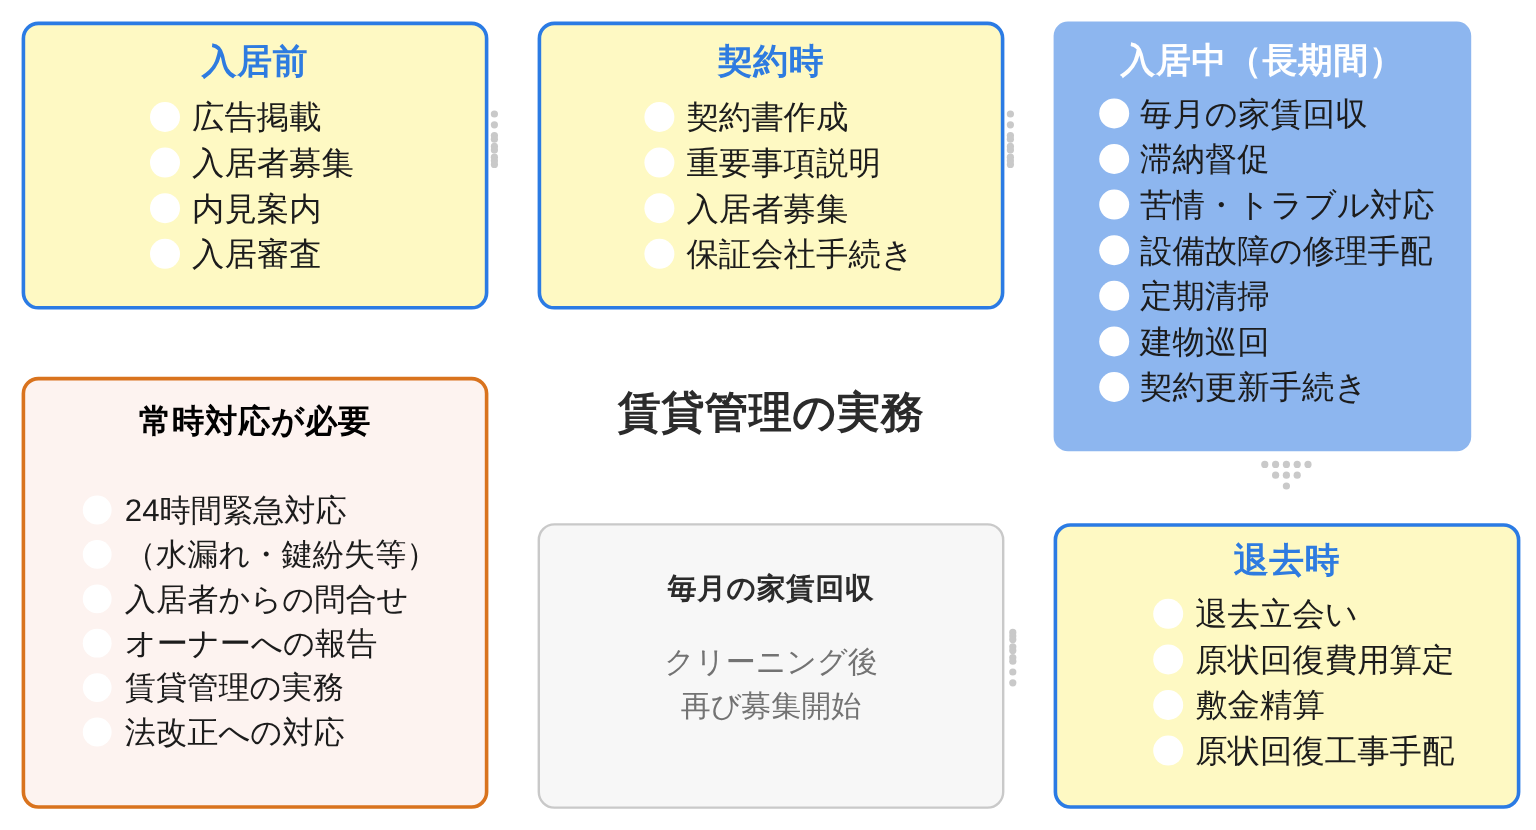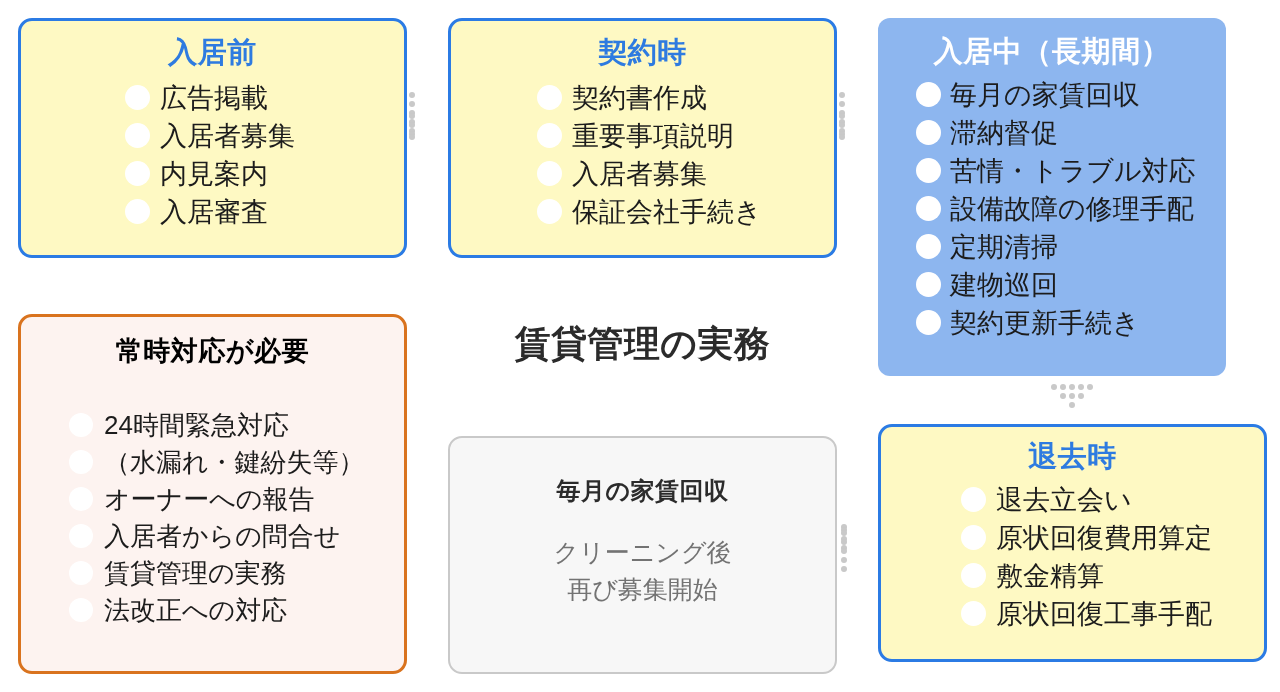--- a/index.html
+++ b/index.html
@@ -110,21 +110,21 @@
   #card-next .card-title { font-size: 24px; margin-top: 40px; }
   #card-next .sub-lines  {
     margin-top: 30px;
     text-align: center;
     font-size: 25px;
     line-height: 1.45;
     color: #737373;
   }
 
   
-  #card-leave { left: 878px; top: 424px; width: 389px; height: 238px; }
+  #card-leave { left: 878px; top: 436px; width: 389px; height: 238px; }
   #card-leave .card-title     { font-size: 29px; margin-top: 14px; }
   #card-leave .bullet-list    { margin-top: 8px; padding-left: 80px; }
   #card-leave .bullet-list li { font-size: 27px; height: 38px; }
   #card-leave .dot            { width: 25px; height: 25px; margin-right: 10px; }
 
   
   #center-heading {
     position: absolute;
     left: 448px;
     top: 320px;
@@ -329,25 +329,25 @@
       <li>
         <span class="dot" style="background: rgb(255, 255, 255);"></span>
         <span class="li-text">24時間緊急対応</span>
       </li>
       <li>
         <span class="dot" style="background: rgb(255, 255, 255);"></span>
         <span class="li-text">（水漏れ・鍵紛失等）</span>
       </li>
       <li>
         <span class="dot" style="background: rgb(255, 255, 255);"></span>
+        <span class="li-text">入居者からの問合せ</span>
+      </li>
+      <li>
+        <span class="dot" style="background: rgb(255, 255, 255);"></span>
         <span class="li-text">オーナーへの報告</span>
-      </li>
-      <li>
-        <span class="dot" style="background: rgb(255, 255, 255);"></span>
-        <span class="li-text">入居者からの問合せ</span>
       </li>
       <li>
         <span class="dot" style="background: rgb(255, 255, 255);"></span>
         <span class="li-text">賃貸管理の実務</span>
       </li>
       <li>
         <span class="dot" style="background: rgb(255, 255, 255);"></span>
         <span class="li-text">法改正への対応</span>
       </li>
     </ul>

